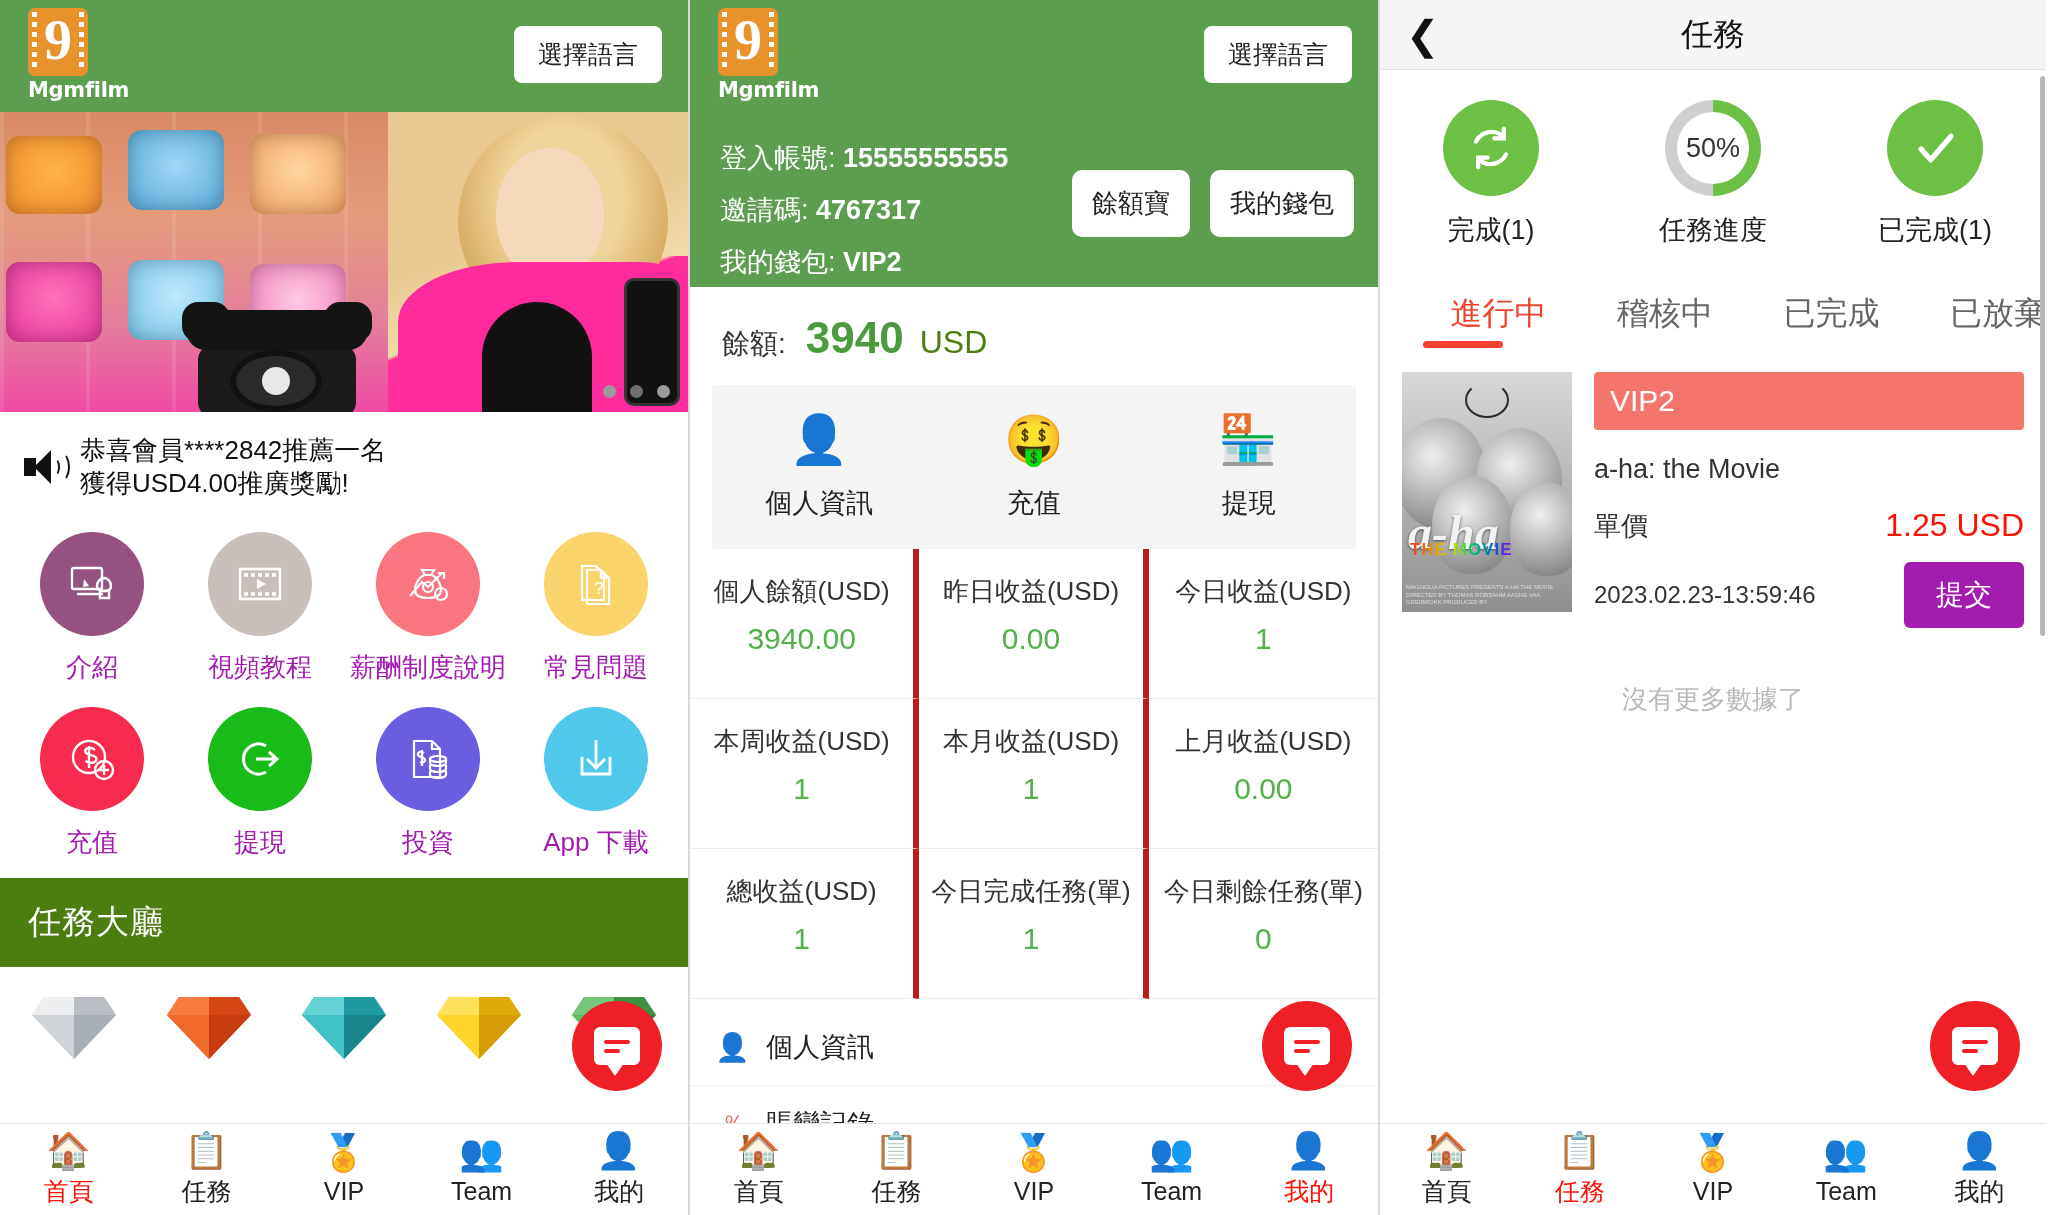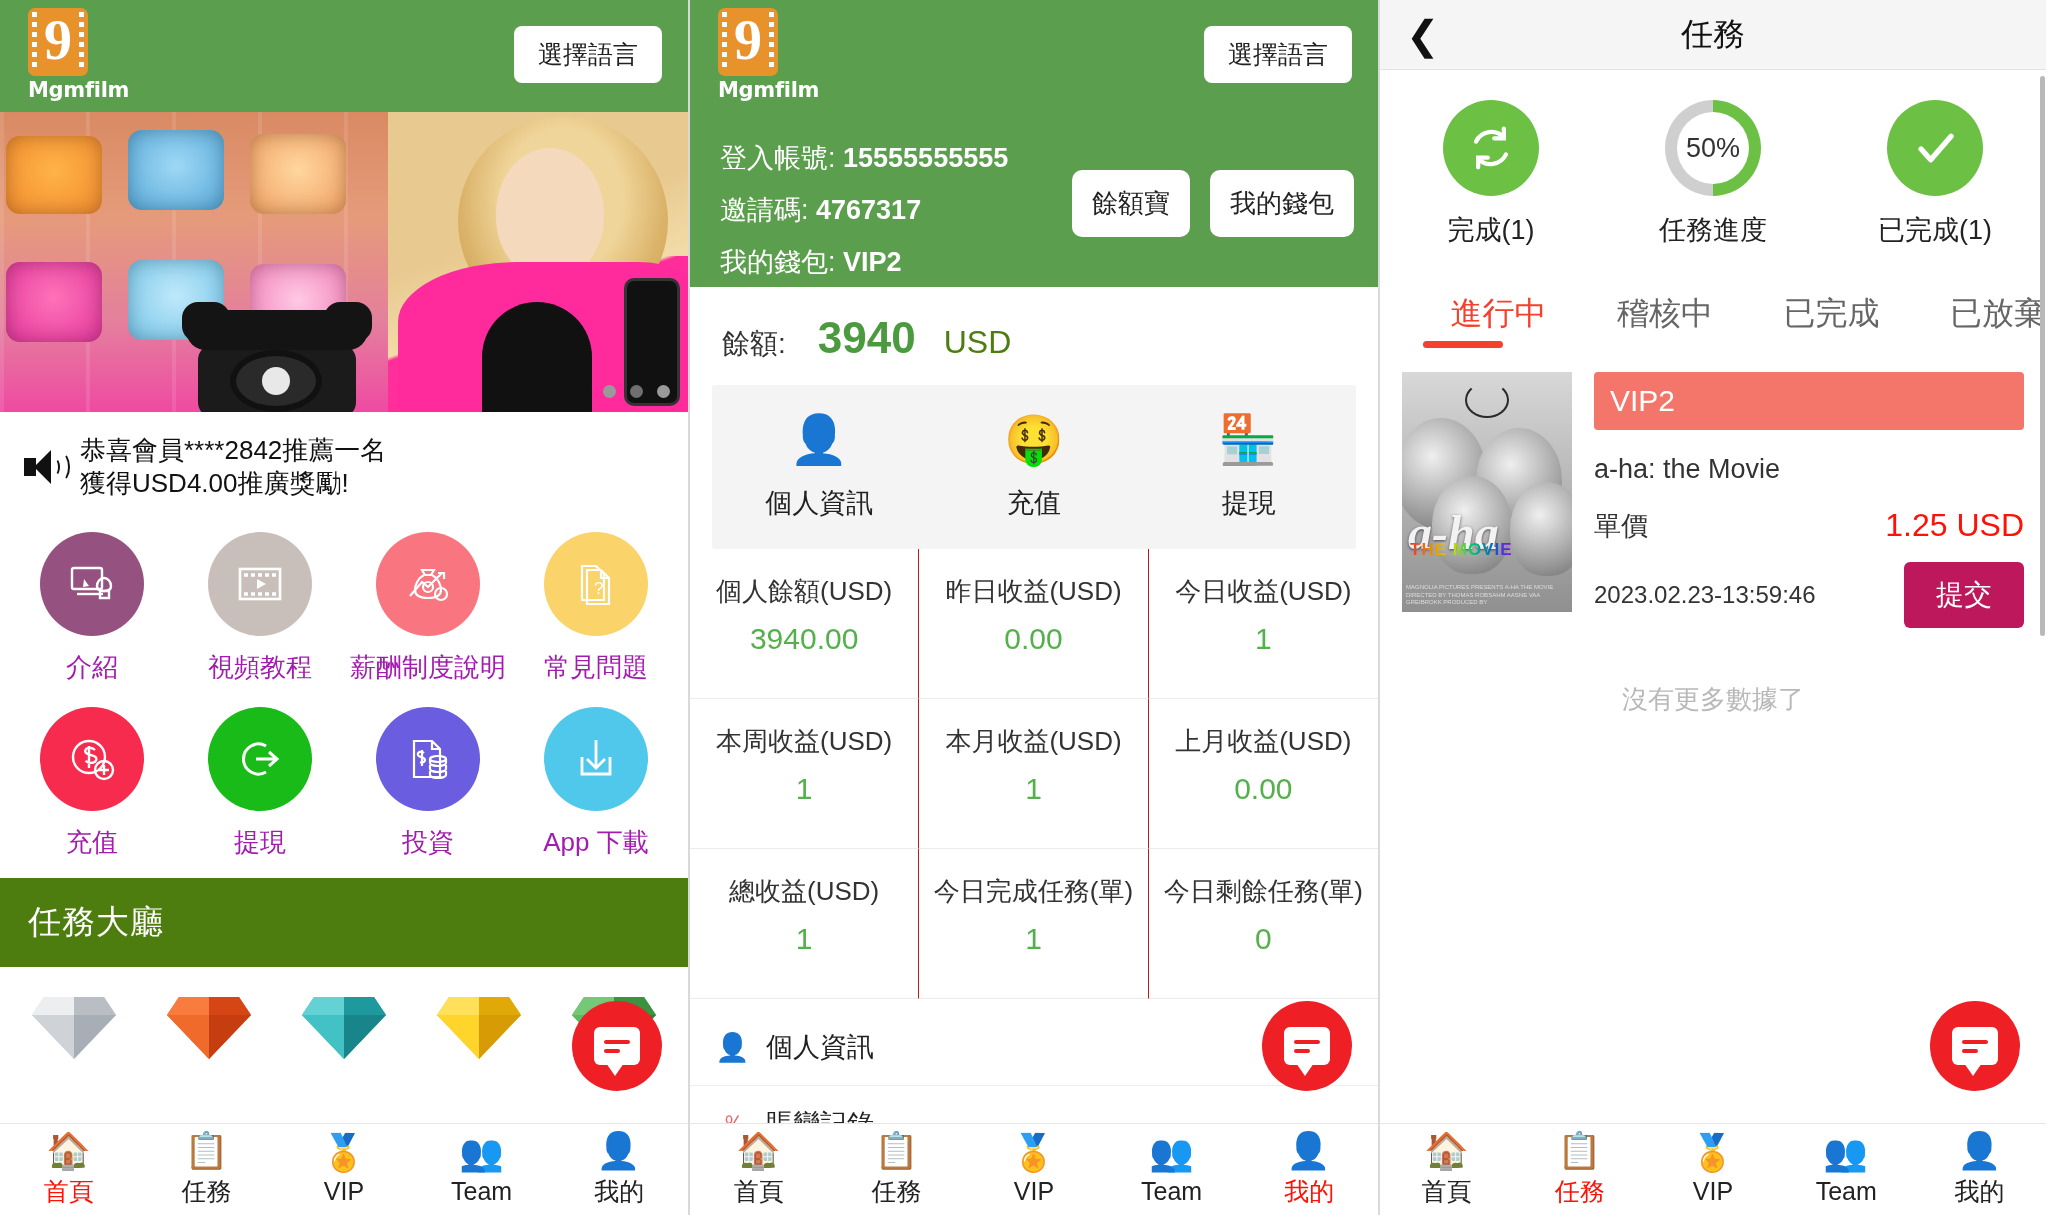--- a/index.html
+++ b/index.html
@@ -153,36 +153,36 @@
 
   
   .task-hall {
     background:#4d7c0f; color:#fff; font-size:33px; padding:22px 28px;
     letter-spacing:1px;
   }
   .gem-row { display:flex; justify-content:space-around; padding:26px 6px 0 6px; }
   .gem { width:84px; height:66px; position:relative; }
 
   
-  .balance-row { display:flex; align-items:baseline; gap:32px; padding:26px 32px 22px 32px; }
+  .balance-row { display:flex; align-items:baseline; gap:20px; padding:26px 32px 22px 32px; }
   .balance-label { font-size:28px; color:#333; }
   .balance-amount { font-size:44px; font-weight:bold; color:#4c9a3f; }
   .balance-cur { font-size:32px; color:#4d7c0f; margin-left:-4px; }
 
   .quick-actions {
     display:grid; grid-template-columns:repeat(3,1fr); background:#f4f4f4;
     margin:0 22px; padding:26px 0 28px 0; border-radius:3px;
   }
   .qa { display:flex; flex-direction:column; align-items:center; cursor:pointer; }
   .qa-emoji { font-size:48px; line-height:1; height:58px; display:flex; align-items:center; }
   .qa-label { margin-top:16px; font-size:27px; color:#222; }
 
   .stats-grid { display:grid; grid-template-columns:repeat(3,1fr); }
   .stat {
-    border-right:1px solid #b91c1c; border-bottom:1px solid #ececec;
+    border-right:6px solid #b91c1c; border-bottom:1px solid #ececec;
     padding:26px 8px 26px 8px; text-align:center; min-height:150px;
   }
   .stat:nth-child(3n) { border-right:none; }
   .stat-label { font-size:26px; color:#333; line-height:1.25; }
   .stat-value { font-size:30px; color:#54b04a; margin-top:14px; }
 
   .menu-list { padding-top:10px; }
   .menu-row {
     display:flex; align-items:center; gap:16px; padding:20px 26px;
     border-bottom:1px solid #eee; font-size:27px; color:#222; cursor:pointer;
@@ -260,21 +260,21 @@
   .vip-badge {
     background:#f4756a; color:#fff; font-size:30px; padding:12px 16px; border-radius:4px;
   }
   .movie-title { font-size:27px; color:#333; margin-top:24px; }
   .price-row { display:flex; align-items:center; justify-content:space-between; margin-top:22px; }
   .price-label { font-size:27px; color:#333; }
   .price-value { font-size:32px; color:#fd1206; font-weight:500; }
   .date-row { display:flex; align-items:center; justify-content:space-between; margin-top:18px; }
   .date-text { font-size:24px; color:#333; }
   .submit-btn {
-    background:#be185d; color:#fff; border:none; border-radius:6px;
+    background:#a21caf; color:#fff; border:none; border-radius:6px;
     padding:14px 32px; font-size:28px; cursor:pointer; font-family:"Liberation Sans",sans-serif;
   }
   .no-more { text-align:center; font-size:26px; color:#b8b8b8; padding:44px 0 0 0; }
 
   
   .fab {
     position:absolute; right:26px; bottom:124px; width:90px; height:90px;
     border-radius:50%; background:#ef1f26; display:flex; align-items:center;
     justify-content:center; cursor:pointer; z-index:30;
   }

